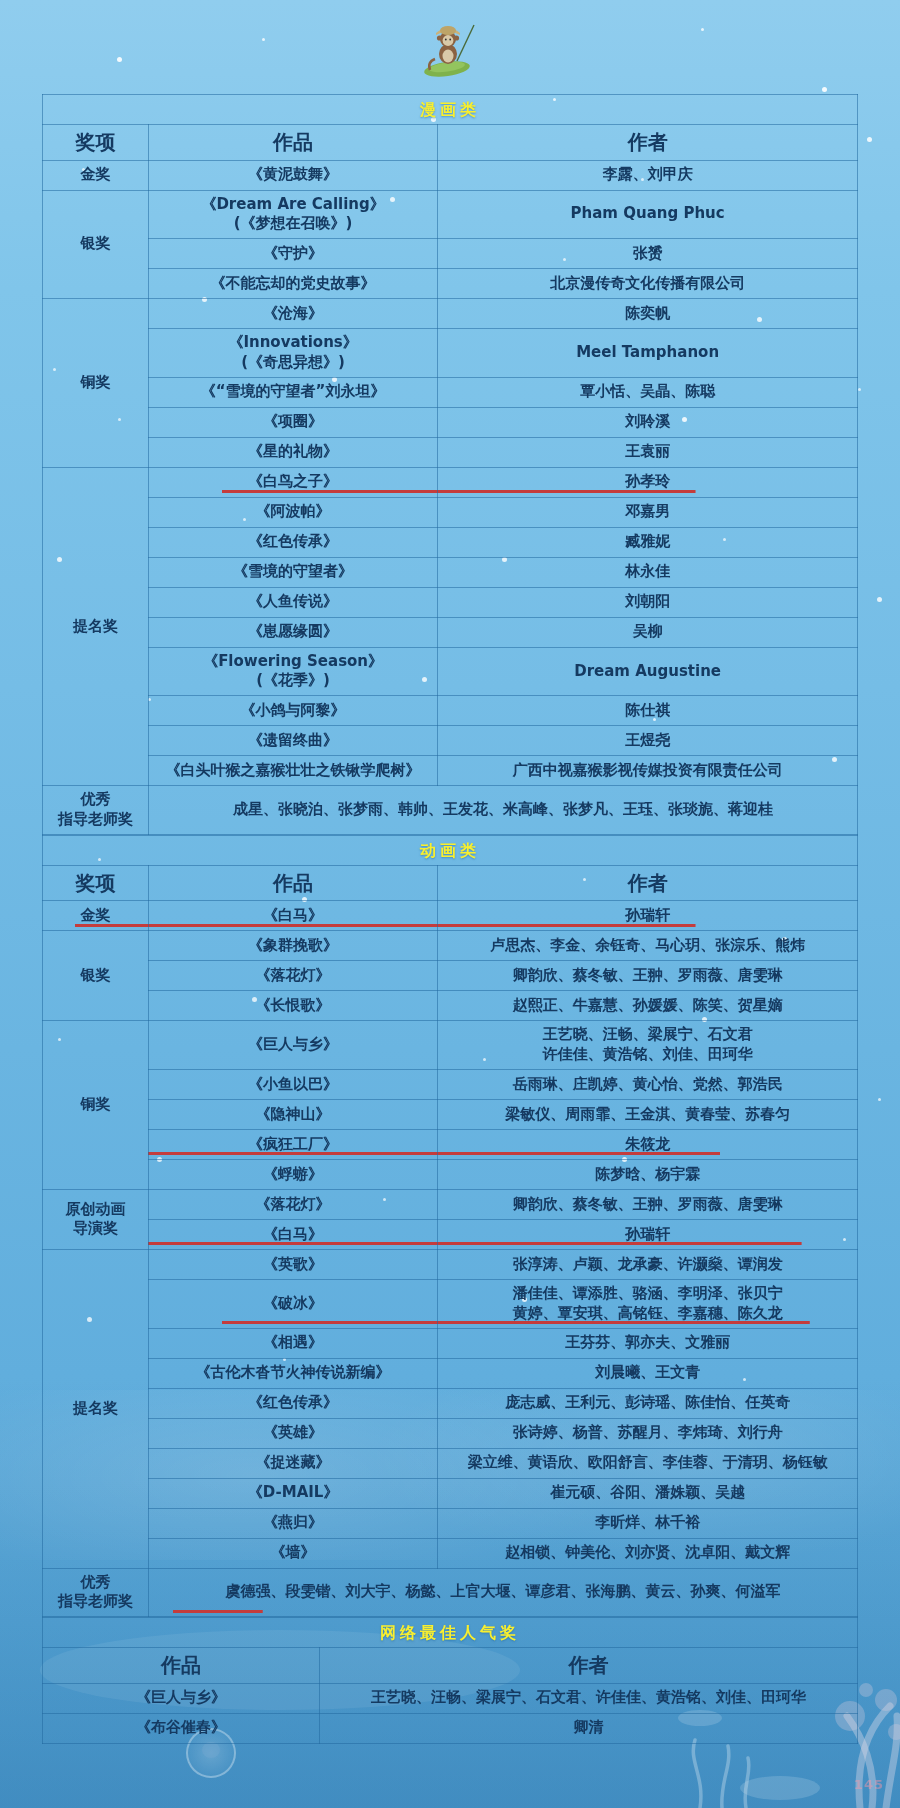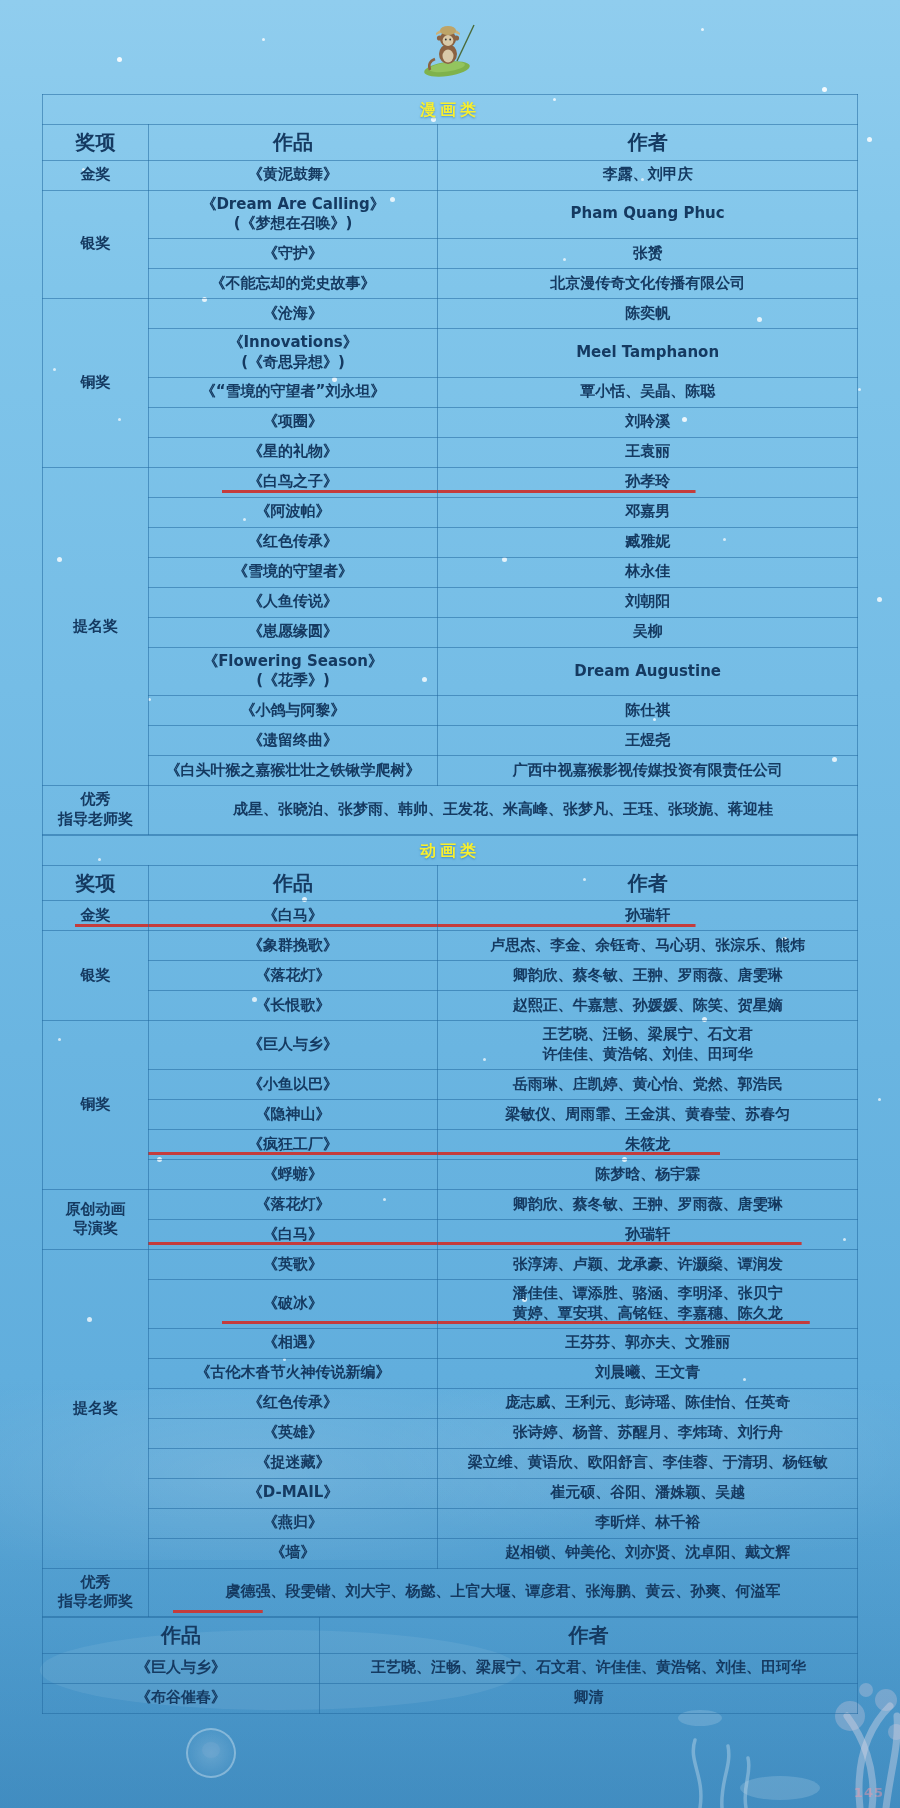--- a/index.html
+++ b/index.html
@@ -75,21 +75,21 @@
   }
   .whale-glow{position:absolute;left:40px;top:1630px;width:480px;height:80px;border-radius:50%;
     background:rgba(255,255,255,.07);z-index:0;}
   .coral{position:absolute;right:0;bottom:0;z-index:1;opacity:.85;}
   .watermark{position:absolute;left:186px;top:1728px;width:46px;height:46px;border-radius:50%;
     border:2px solid rgba(255,255,255,.32);z-index:1;
     background:radial-gradient(circle at 50% 50%, rgba(255,255,255,.18), rgba(255,255,255,.04) 70%);
   }
   .watermark::after{content:"";position:absolute;left:14px;top:12px;width:18px;height:16px;border-radius:50%;
     background:rgba(120,170,210,.35);}
-  .corner-mark{position:absolute;right:16px;bottom:8px;z-index:2;
+  .corner-mark{position:absolute;right:16px;bottom:16px;z-index:2;
     color:rgba(255,150,165,.45);font-size:13px;font-weight:bold;letter-spacing:1px;}
 </style>
 </head>
 <body>
 
 <div class="page">
   <div class="sparkles"></div>
   <div class="lightband"></div>
   <div class="deepshade"></div>
   <div class="whale-glow"></div>
@@ -334,20 +334,23 @@
             <td colspan="2">虞德强、段雯锴、刘大宇、杨懿、上官大堰、谭彦君、张海鹏、黄云、孙爽、何溢军</td>
           </tr>
         </tbody>
       </table>
       <table class="sec-table">
         <colgroup>
           <col style="width: 34%;">
           <col style="width: 66%;">
         </colgroup>
         <tbody>
+          <tr class="sec-heading">
+            <td colspan="2">网络最佳人气奖</td>
+          </tr>
           <tr class="col-head">
             <td>作品</td>
             <td>作者</td>
           </tr>
           <tr class="body-row">
             <td>《巨人与乡》</td>
             <td>王艺晓、汪畅、梁展宁、石文君、许佳佳、黄浩铭、刘佳、田珂华</td>
           </tr>
           <tr class="body-row">
             <td>《布谷催春》</td>

